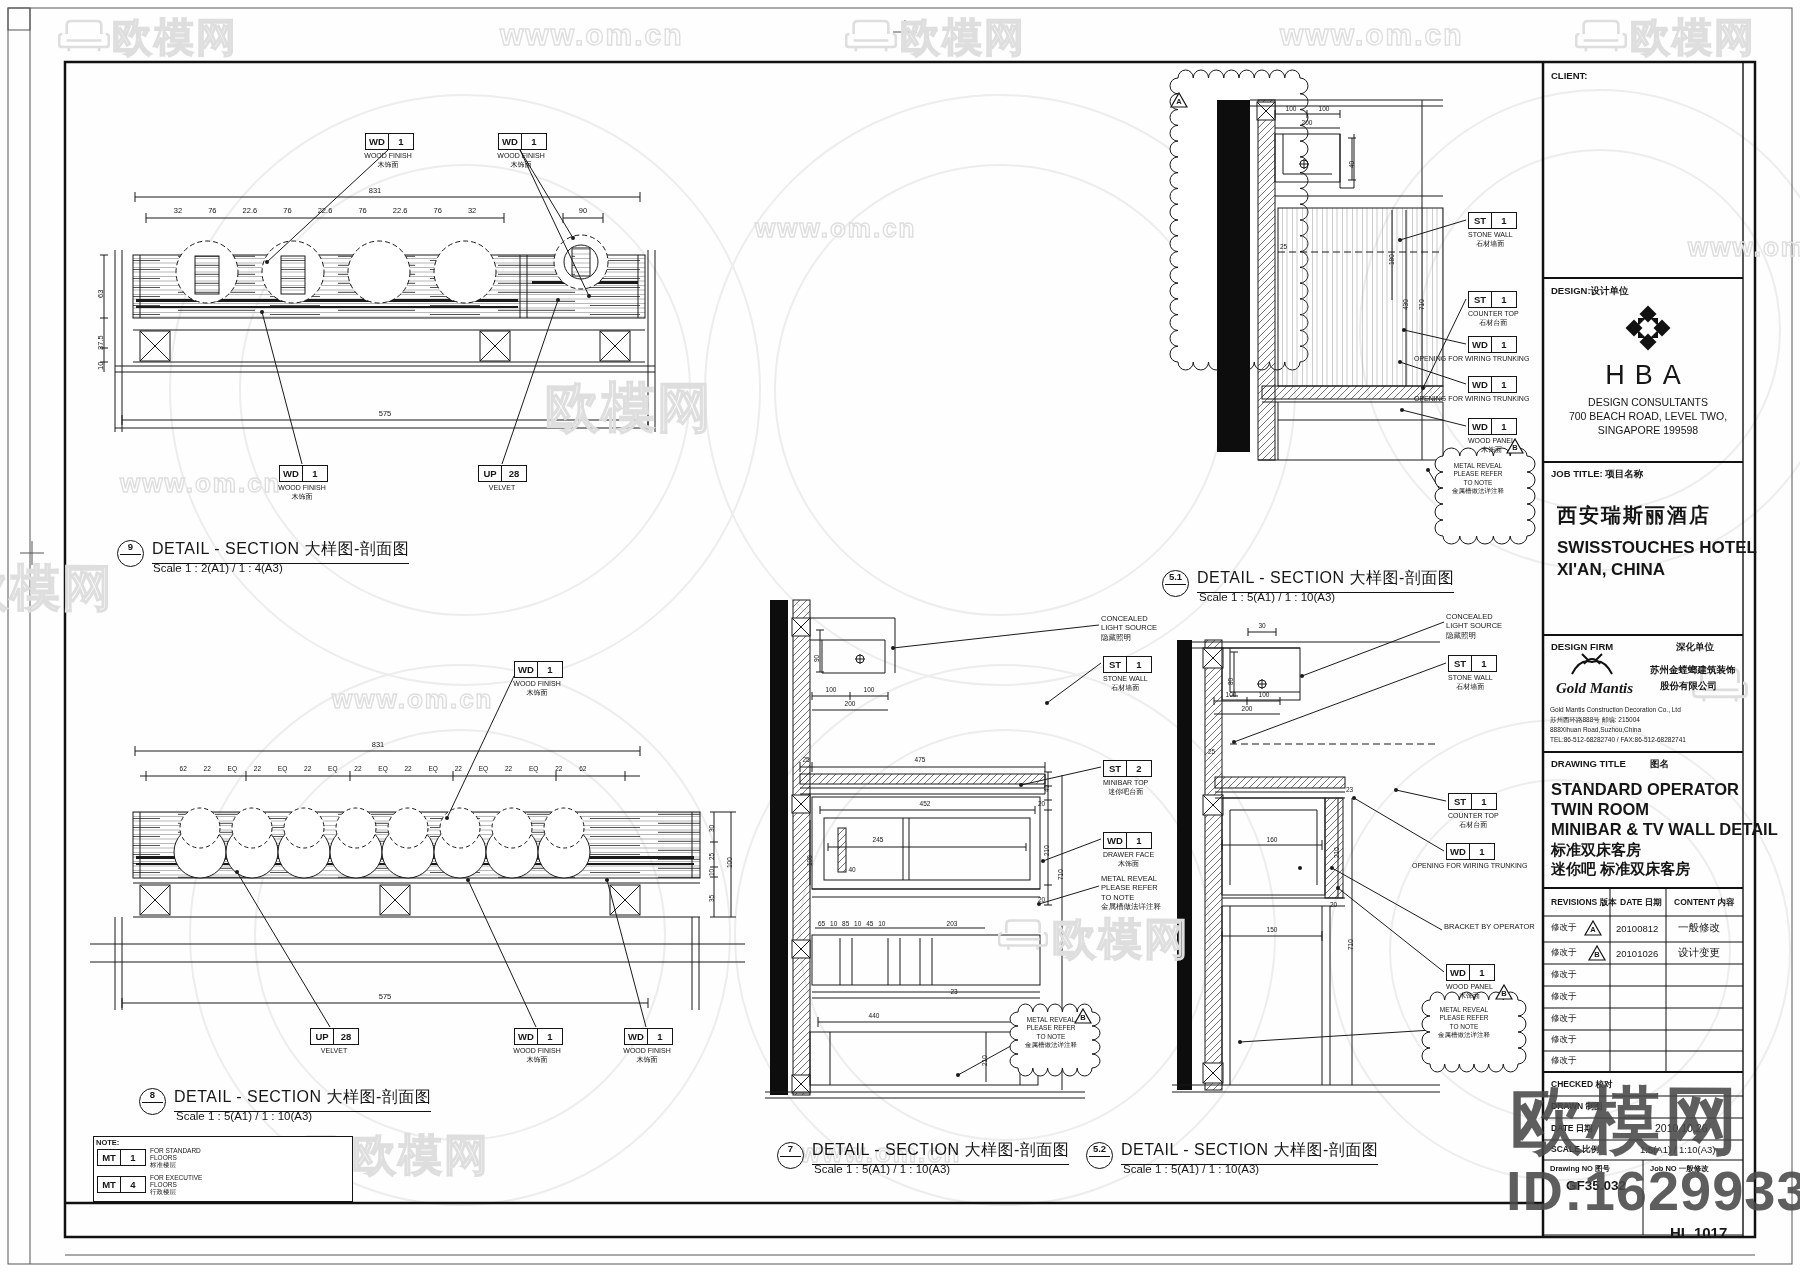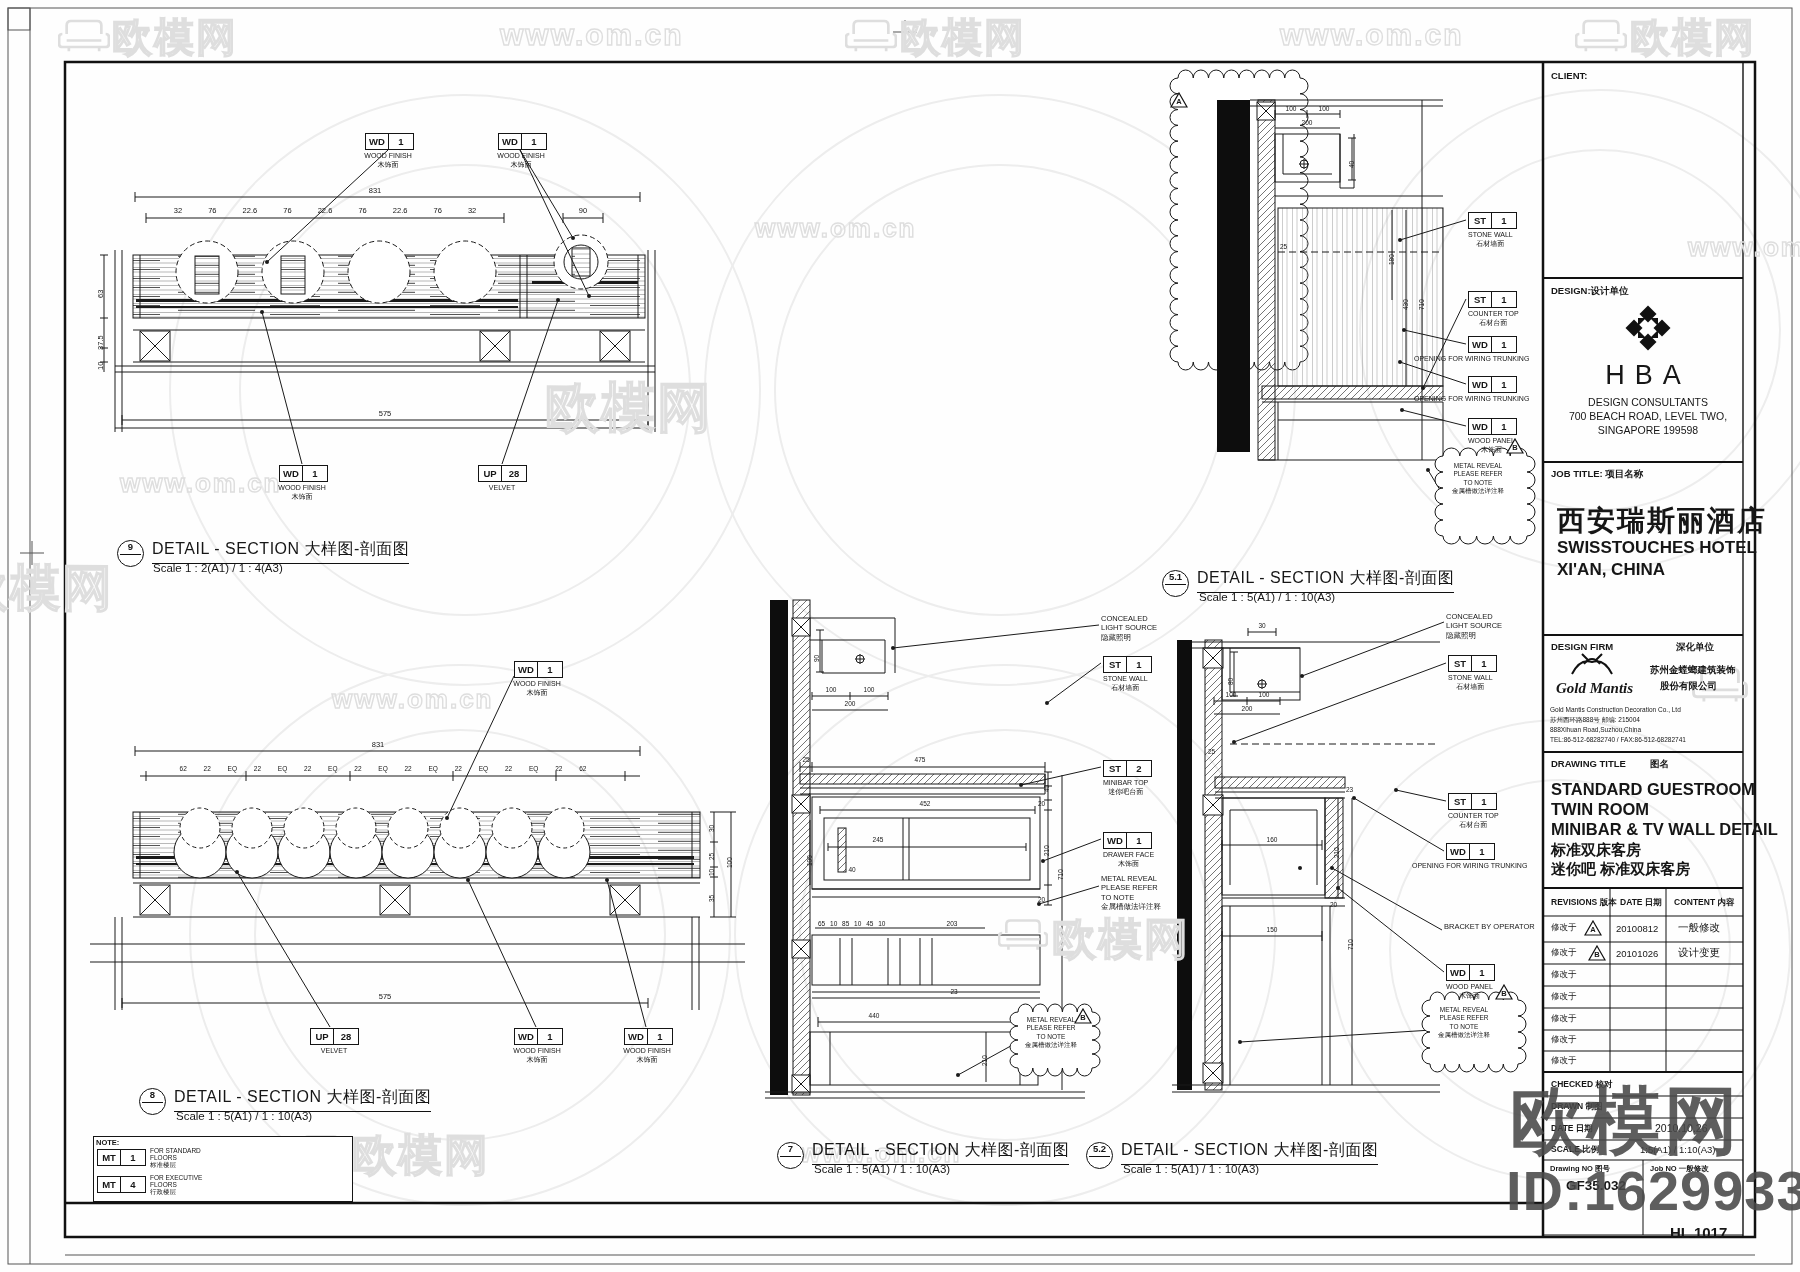--- a/index.html
+++ b/index.html
@@ -647,42 +647,42 @@
     <polygon points="10,-10 2,-10 10,-2"></polygon>
     <polygon points="-10,10 -2,10 -10,2"></polygon>
     <polygon points="10,10 2,10 10,2"></polygon>
   </g>
 </svg>
 <span class="px" style="left:1648px;top:360px;transform:translateX(-50%);font-size:27px;letter-spacing:10px">HBA</span>
 <span class="px f10 c" style="left:1648px;top:396px">DESIGN  CONSULTANTS</span>
 <span class="px f10 c" style="left:1648px;top:410px">700  BEACH  ROAD,  LEVEL  TWO,</span>
 <span class="px f10 c" style="left:1648px;top:424px">SINGAPORE  199598</span>
 <span class="px f9 b" style="left:1551px;top:468px">JOB TITLE:  项目名称</span>
-<span class="px b" style="left:1557px;top:502px;font-size:28px;letter-spacing:2px">西安瑞斯丽酒店</span>
+<span class="px b" style="left:1557px;top:502px;font-size:20px;letter-spacing:2px">西安瑞斯丽酒店</span>
 <span class="px b" style="left:1557px;top:538px;font-size:17px">SWISSTOUCHES HOTEL</span>
 <span class="px b" style="left:1557px;top:560px;font-size:17px">XI'AN, CHINA</span>
 <span class="px f9 b" style="left:1551px;top:641px">DESIGN FIRM</span>
 <span class="px f9 b" style="left:1676px;top:641px">深化单位</span>
 <svg class="px" style="left:1562px;top:652px" width="60" height="26" viewBox="0 0 60 26">
   <g fill="none" stroke="#111" stroke-width="2">
     <path d="M10,22 Q18,6 30,10 Q42,6 50,22"></path>
         <path d="M22,12 Q30,2 38,12"></path>
     <path d="M26,8 L20,2 M34,8 L40,2"></path>
   </g>
 </svg>
 <span class="px b" style="left:1556px;top:680px;font-size:15px;font-style:italic;font-family:'Liberation Serif',serif">Gold Mantis</span>
 <span class="px f9 b" style="left:1650px;top:664px">苏州金螳螂建筑装饰</span>
 <span class="px f9 b" style="left:1660px;top:680px">股份有限公司</span>
 <span class="px f6" style="left:1550px;top:706px">Gold Mantis Construction Decoration Co., Ltd</span>
 <span class="px f6" style="left:1550px;top:716px">苏州西环路888号  邮编: 215004</span>
 <span class="px f6" style="left:1550px;top:726px">888Xihuan Road,Suzhou,China</span>
 <span class="px f6" style="left:1550px;top:736px">TEL:86-512-68282740 / FAX:86-512-68282741</span>
 <span class="px f9 b" style="left:1551px;top:758px">DRAWING TITLE</span>
 <span class="px f9 b" style="left:1650px;top:758px">图名</span>
-<span class="px b" style="left:1551px;top:780px;font-size:16.5px">STANDARD GUESTROOM</span>
+<span class="px b" style="left:1551px;top:780px;font-size:16.5px">STANDARD OPERATOR</span>
 <span class="px b" style="left:1551px;top:800px;font-size:16.5px">TWIN ROOM</span>
 <span class="px b" style="left:1551px;top:820px;font-size:16.5px">MINIBAR &amp; TV WALL DETAIL</span>
 <span class="px b" style="left:1551px;top:841px;font-size:15px">标准双床客房</span>
 <span class="px b" style="left:1551px;top:860px;font-size:15px">迷你吧 标准双床客房</span>
 <span class="px f8 b" style="left:1551px;top:897px">REVISIONS 版本</span>
 <span class="px f8 b" style="left:1620px;top:897px">DATE 日期</span>
 <span class="px f8 b" style="left:1674px;top:897px">CONTENT 内容</span>
 <span class="px f8" style="left:1551px;top:922px">修改于</span>
 <span class="tri" style="left:1584px;top:920px">
       <svg width="18" height="16">

